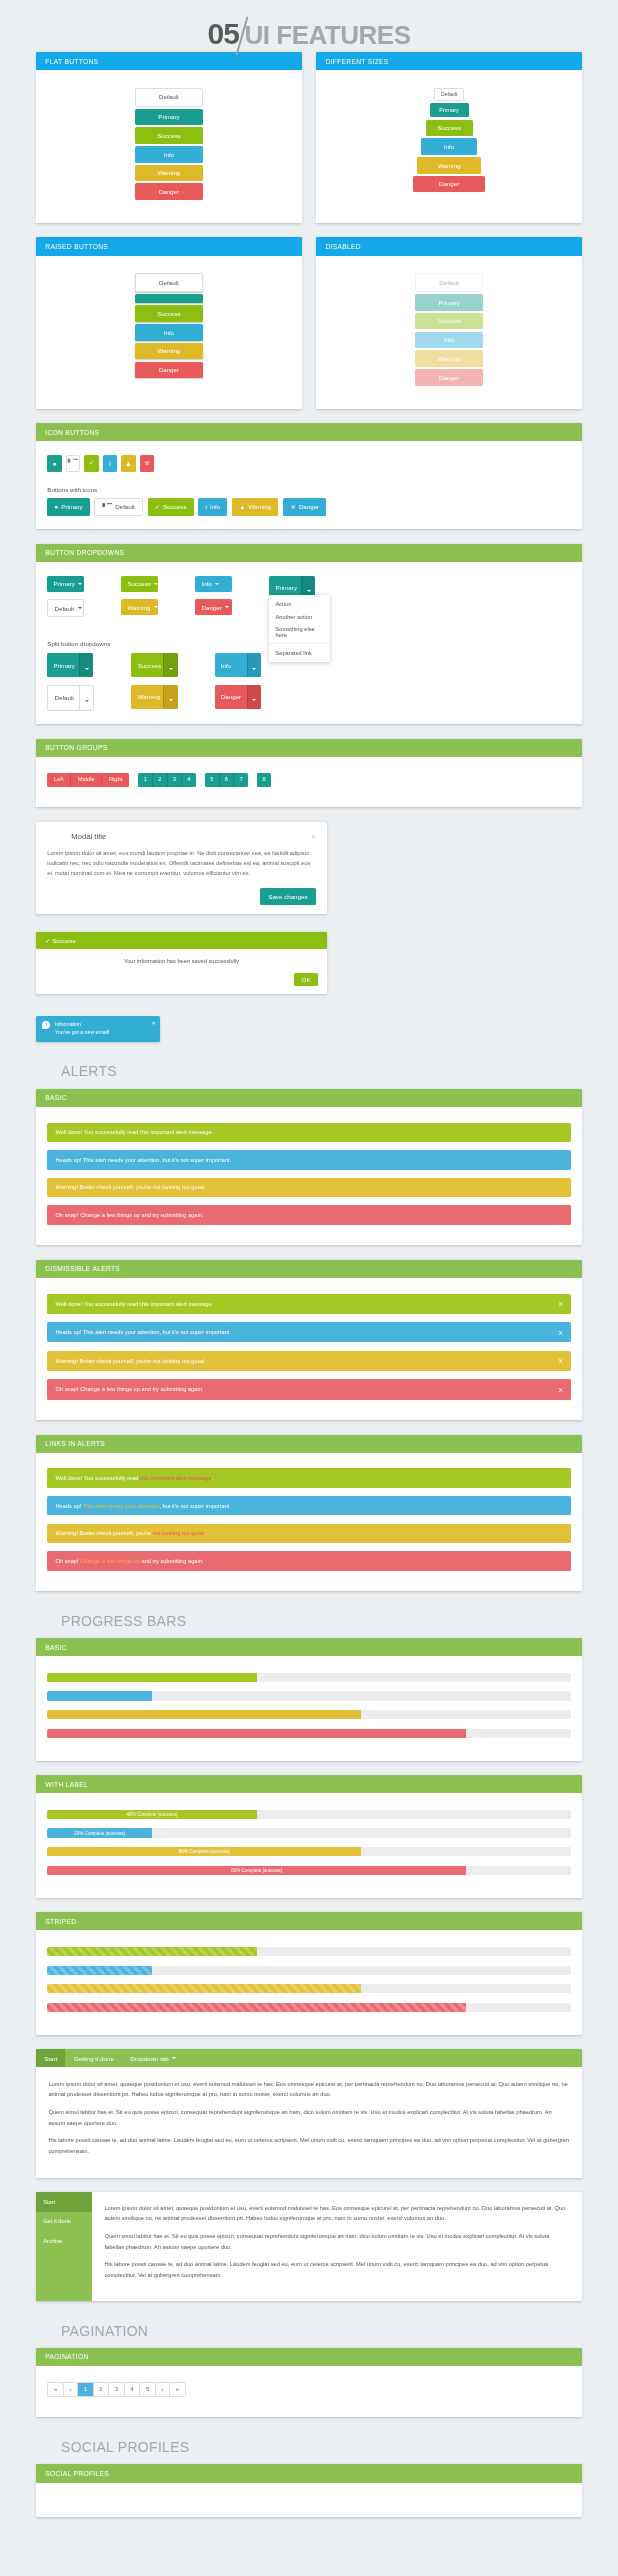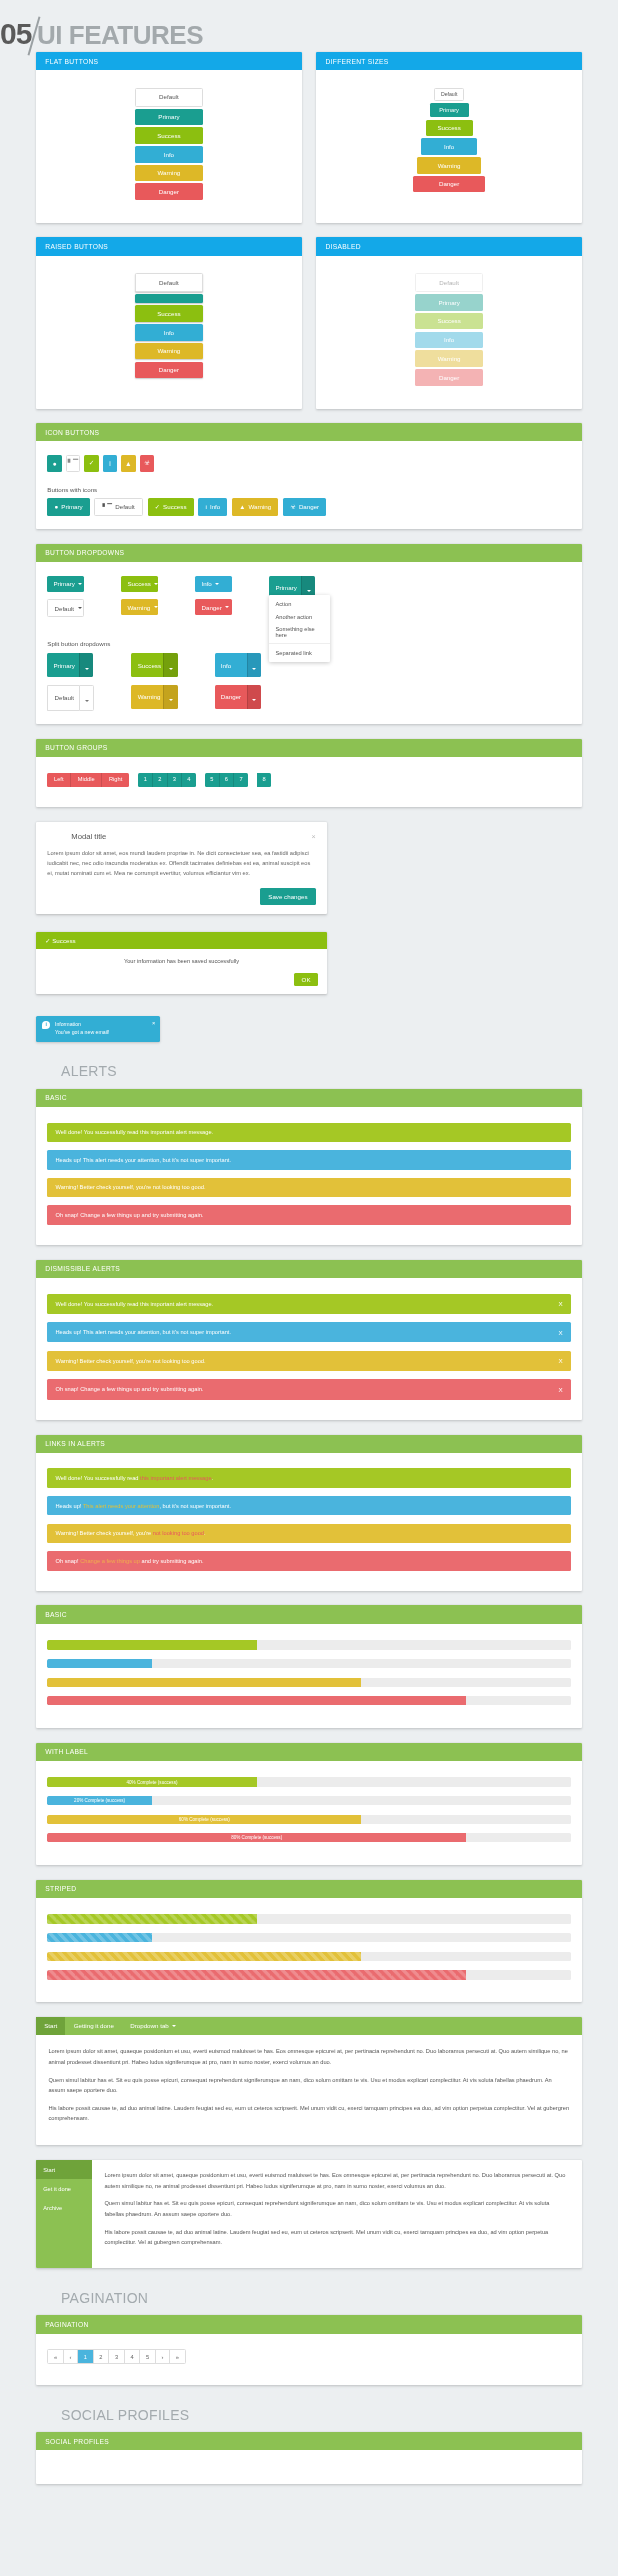--- a/index.html
+++ b/index.html
@@ -6,21 +6,21 @@
   html,body { background:#eceff1; }
   body {
     width:618px;
     font-family:"Liberation Sans", sans-serif;
     color:#444;
     -webkit-font-smoothing:antialiased;
   }
   .page { width:618px; position:relative; padding-bottom:31px; }
 
   
-  .doc-title { text-align:left; padding:15.5px 0 26px; position:relative; height:52px;}
+  .doc-title { text-align:center; padding:15.5px 0 26px; position:relative; height:52px;}
   .doc-title .num { font-size:30px; font-weight:bold; color:#5a5a5a; letter-spacing:-1px; }
   .doc-title .rest { font-size:26px; font-weight:bold; color:#a3a9ac; letter-spacing:-0.5px;}
   .doc-title .slash {
      display:inline-block; width:1.5px; height:40px; background:#9aa0a3;
      transform: rotate(16deg); vertical-align:-12.4px; margin:0 2.1px;
   }
 
   
   .sec-title {
     font-size:14px; color:#a3aaae; font-weight:normal; letter-spacing:0.3px;
@@ -497,20 +497,21 @@
         <div class="alert warning">
             <span><span>Warning! Better check yourself, you're </span><a href="#" class="lnk-red">not looking too good</a><span>.</span></span>
           </div>
         <div class="alert danger">
             <span><span>Oh snap! </span><a href="#" class="lnk-orange">Change a few things up</a><span> and try submitting again.</span></span>
           </div>
       </div>
     </div>
   </div>
 
+  <h2 class="sec-title" style="margin-top:21.6px;">PROGRESS BARS</h2>
   <div class="wrap">
 
     <div class="panel">
       <div class="panel-head green">BASIC</div>
       <div class="panel-body" style="padding:16.5px 11.3px 13.4px;">
         <div class="prog">
             <div class="bar success" style="width:40%"></div>
           </div>
         <div class="prog">
             <div class="bar info" style="width:20%"></div>

